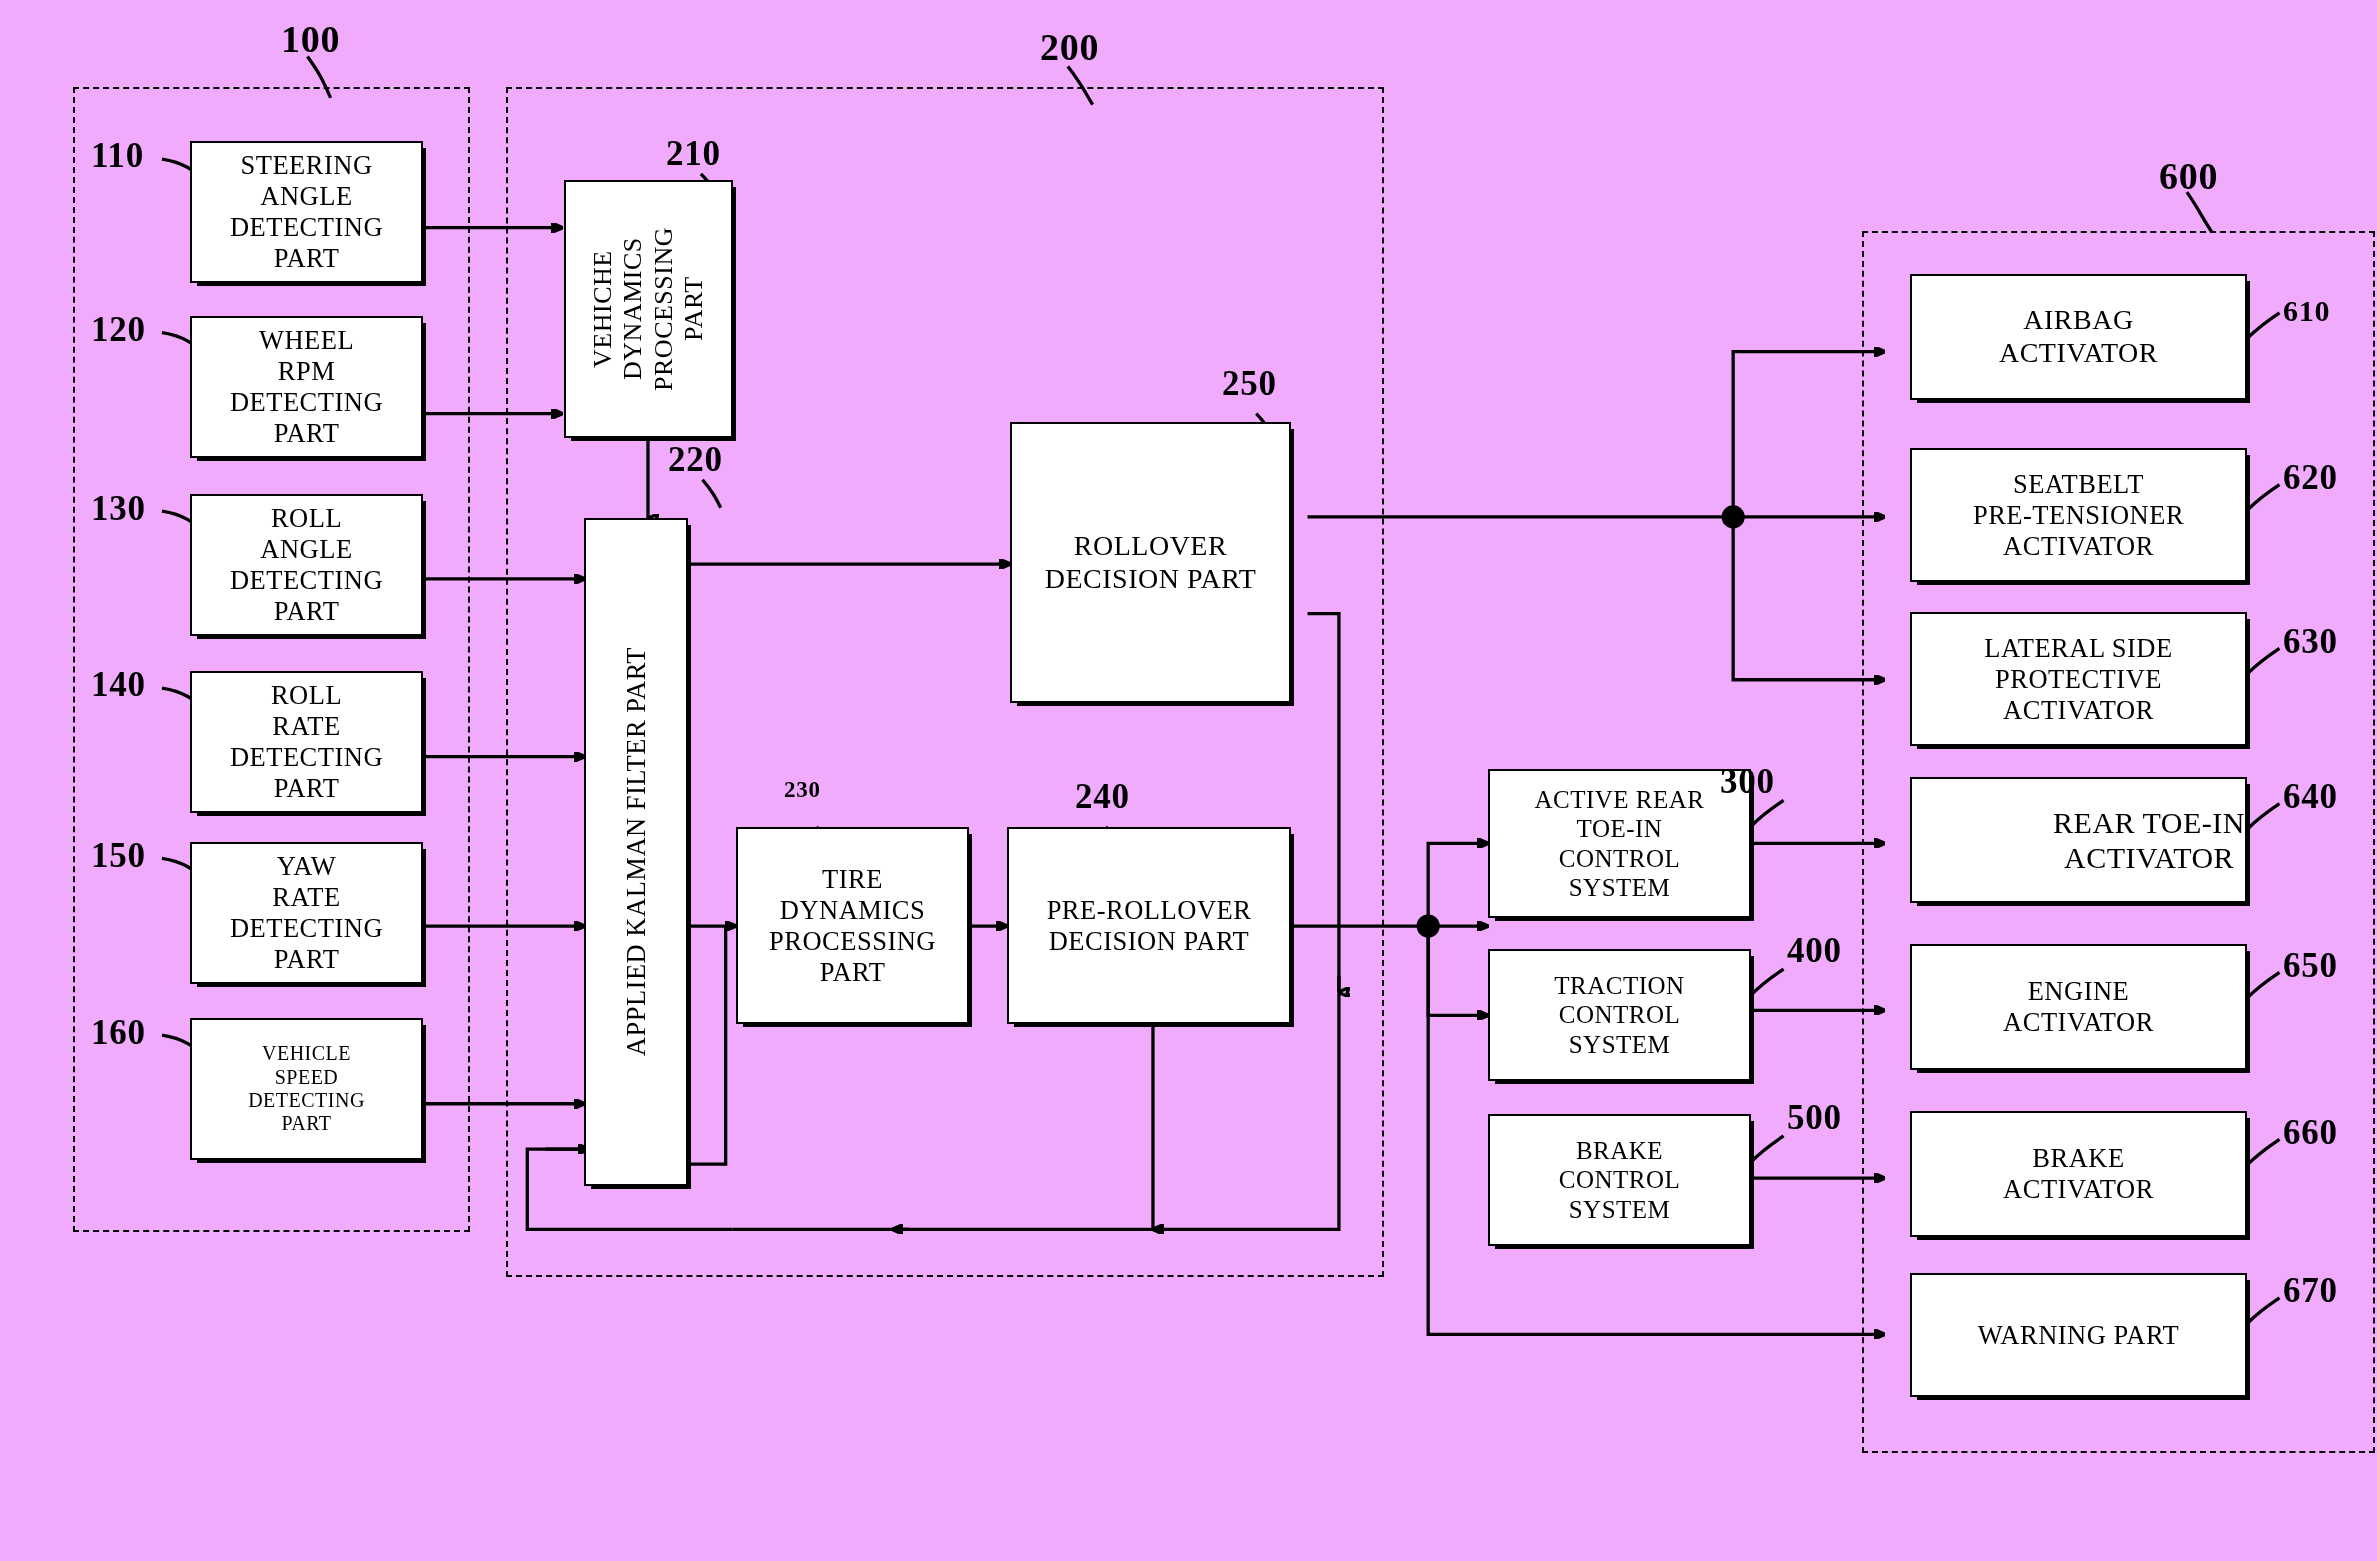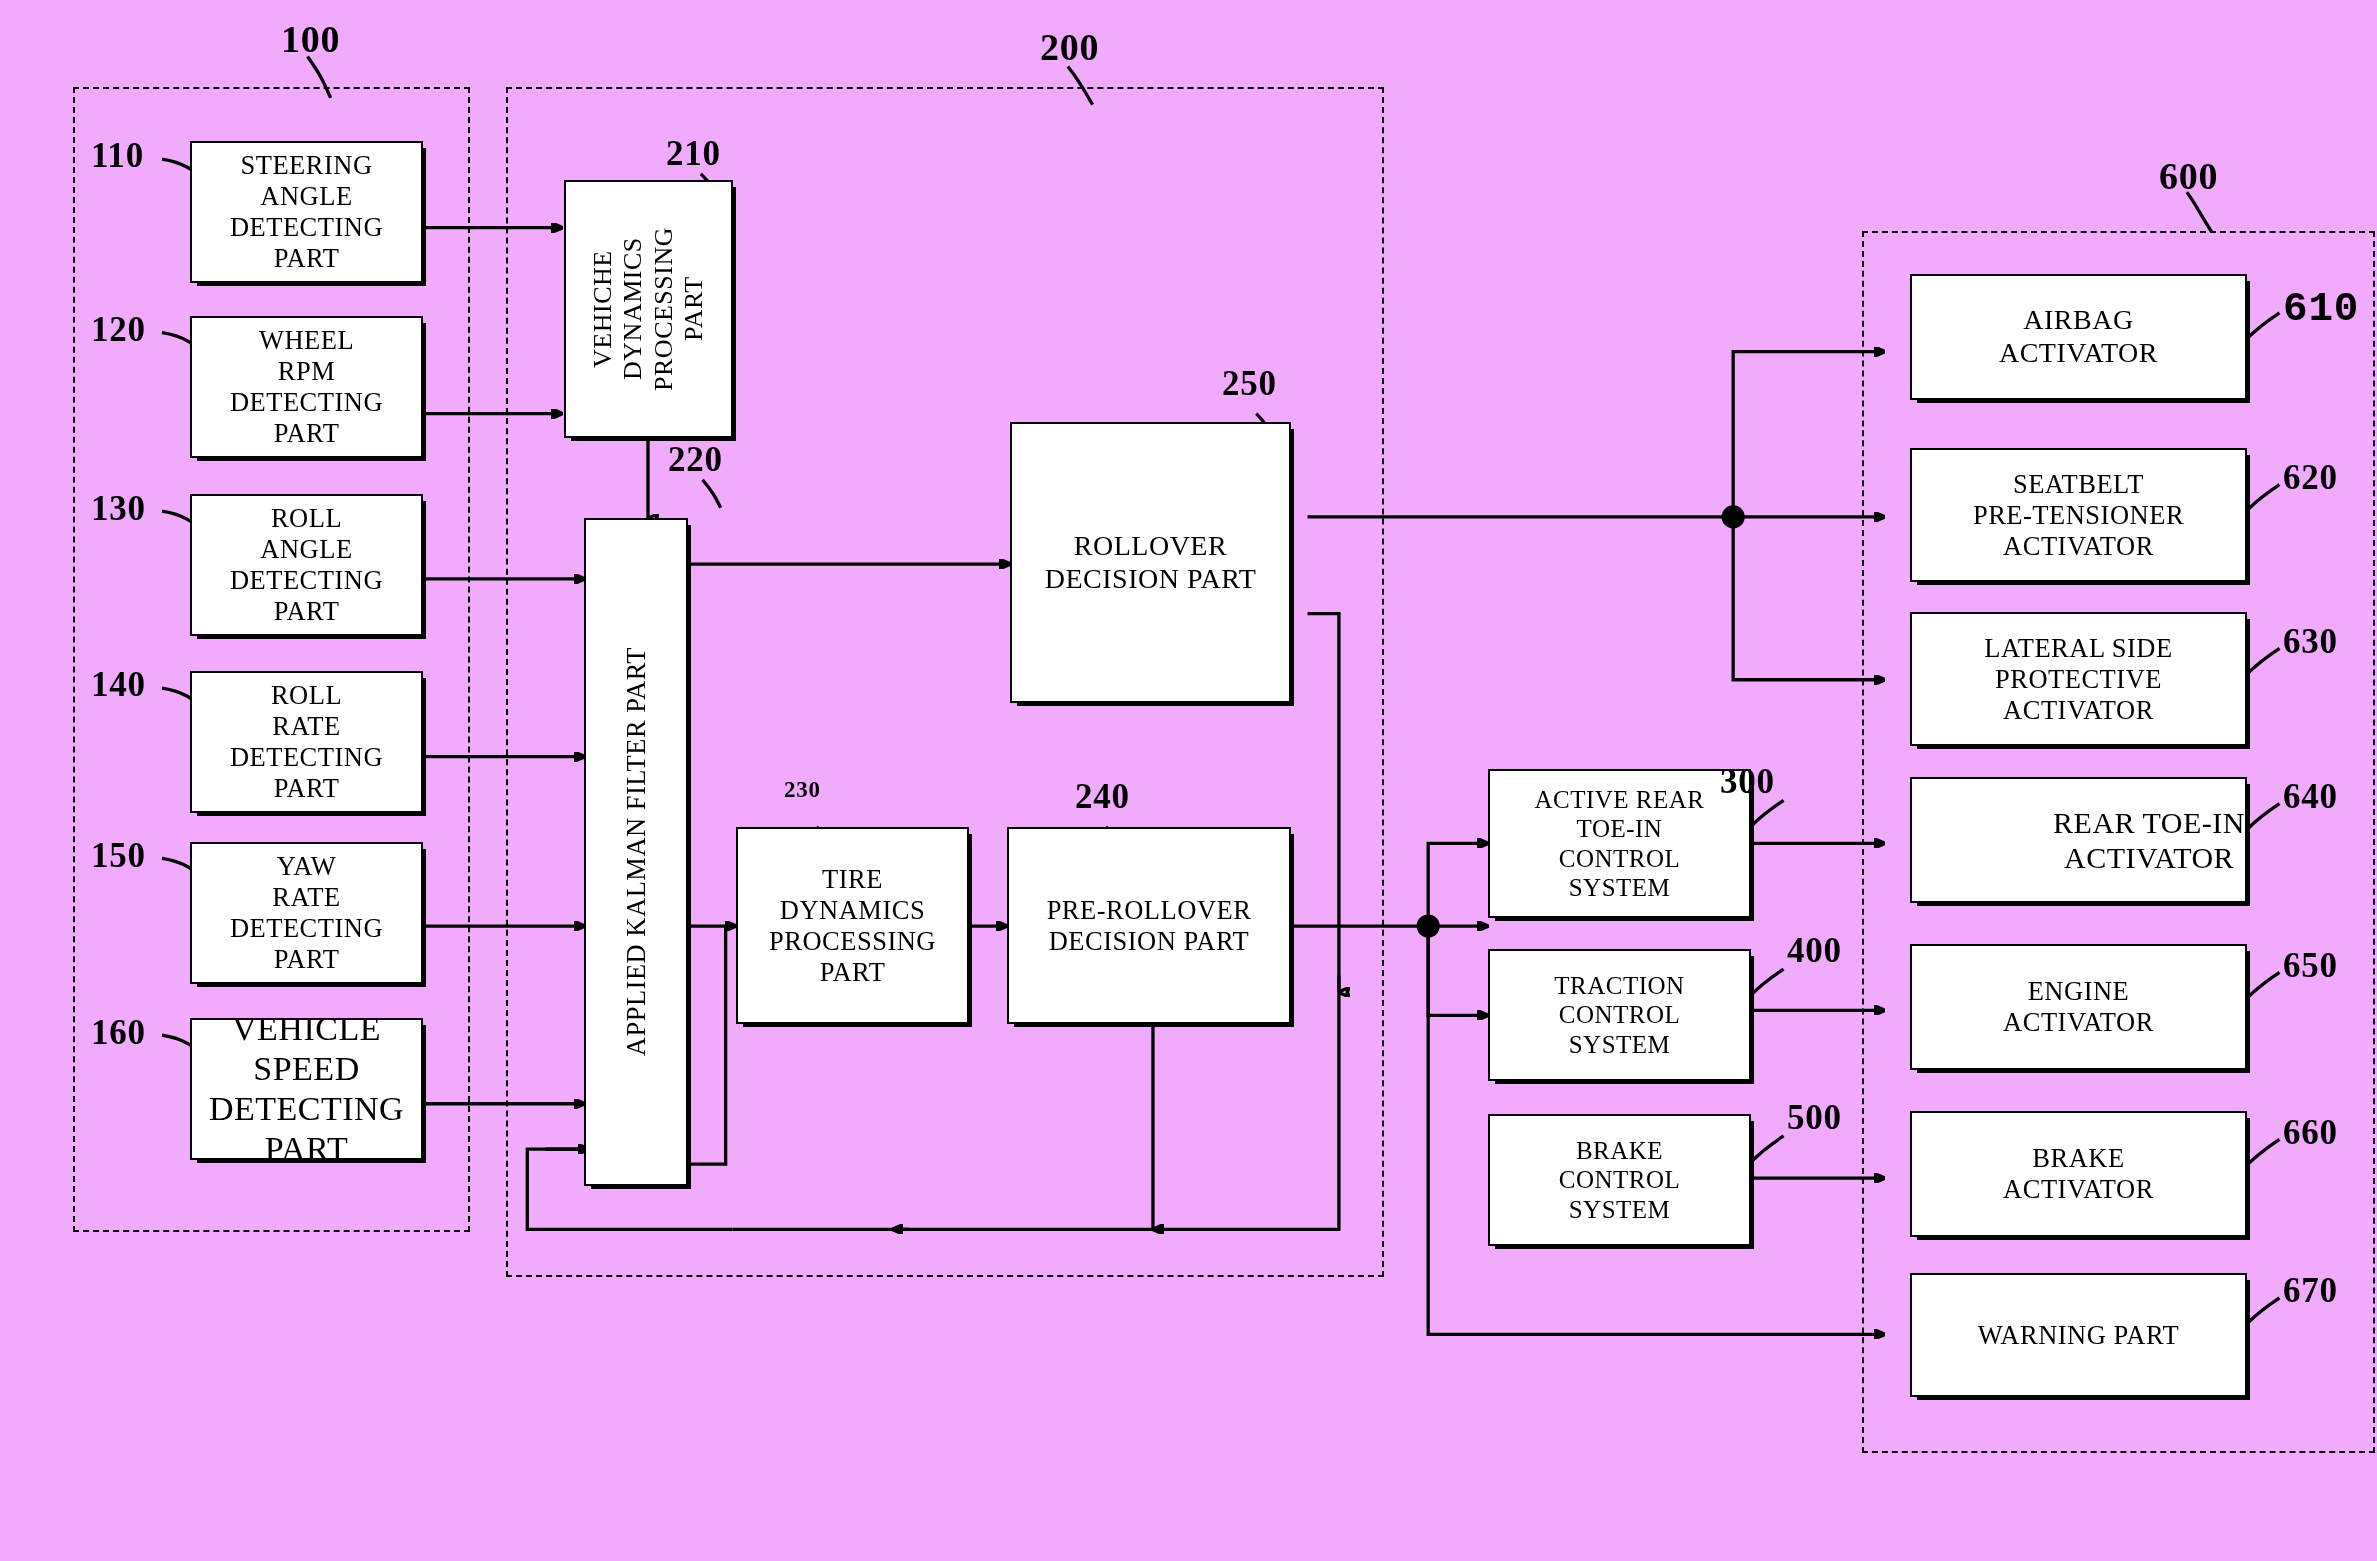--- a/index.html
+++ b/index.html
@@ -210,21 +210,21 @@
   <div class="num" style="left:91px;top:665px;font-size:35px;">140</div>
 
   <div class="blk" style="left:190px;top:842px;width:233px;height:142px;font-size:26.5px;">
     <span>YAW
 RATE
 DETECTING
 PART</span>
   </div>
   <div class="num" style="left:91px;top:836px;font-size:35px;">150</div>
 
-  <div class="blk" style="left:190px;top:1018px;width:233px;height:142px;font-size:34px;">
+  <div class="blk" style="left:190px;top:1018px;width:233px;height:142px;font-size:20px;">
     <span>VEHICLE
 SPEED
 DETECTING
 PART</span>
   </div>
   <div class="num" style="left:91px;top:1013px;font-size:35px;">160</div>
 
   <div class="blk" style="left:564px;top:180px;width:169px;height:258px;font-size:26px;">
     <span class="vert">VEHICHE
 DYNAMICS
@@ -277,21 +277,21 @@
     <span>BRAKE
 CONTROL
 SYSTEM</span>
   </div>
   <div class="num" style="left:1787px;top:1098px;font-size:35px;">500</div>
 
   <div class="blk" style="left:1910px;top:274px;width:337px;height:126px;font-size:28px;">
     <span>AIRBAG
 ACTIVATOR</span>
   </div>
-  <div class="num" style="left:2283px;top:286px;font-size:41px;font-family:Liberation Mono, monospace;">610</div>
+  <div class="num" style="left:2283px;top:294px;font-size:30px;">610</div>
 
   <div class="blk" style="left:1910px;top:448px;width:337px;height:134px;font-size:26.5px;">
     <span>SEATBELT
 PRE-TENSIONER
 ACTIVATOR</span>
   </div>
   <div class="num" style="left:2283px;top:458px;font-size:35px;">620</div>
 
   <div class="blk" style="left:1910px;top:612px;width:337px;height:134px;font-size:26.5px;">
     <span>LATERAL SIDE

